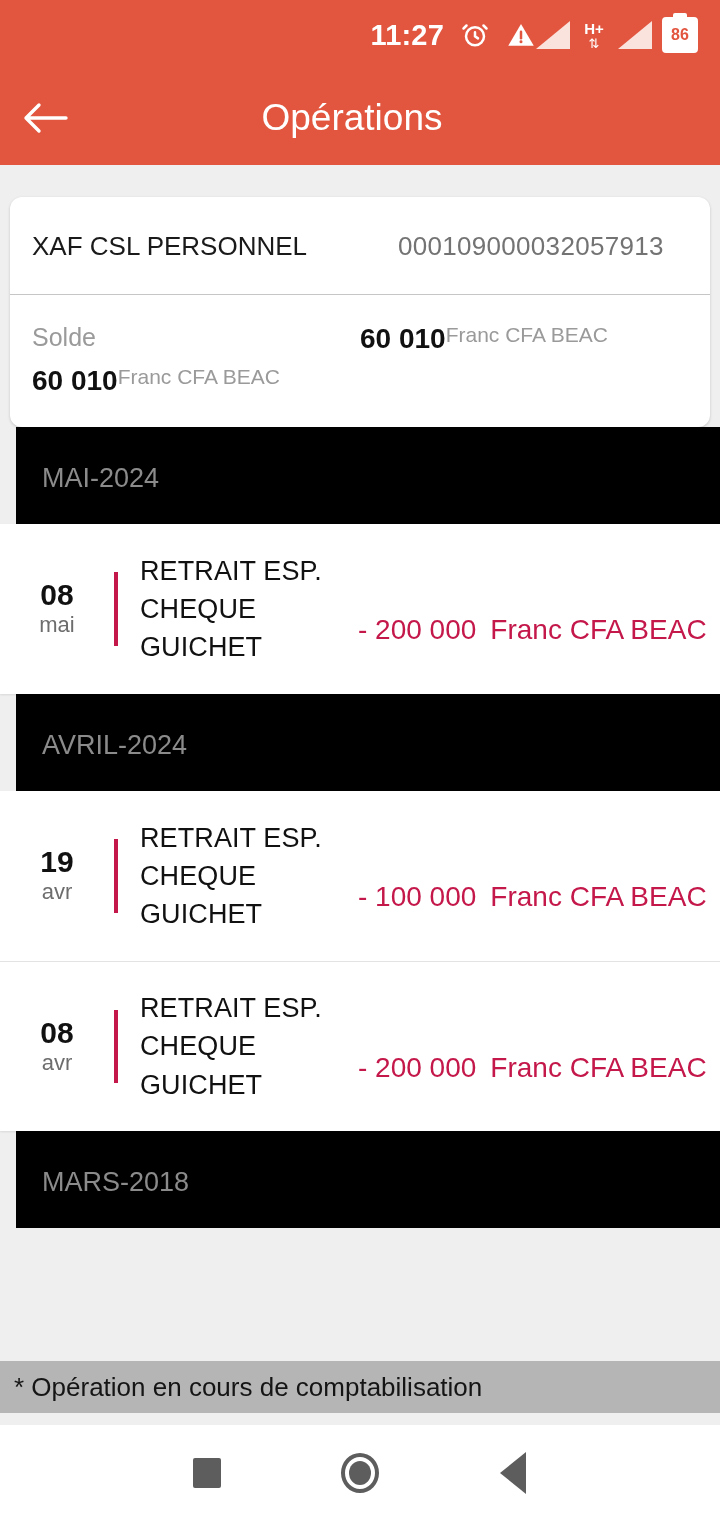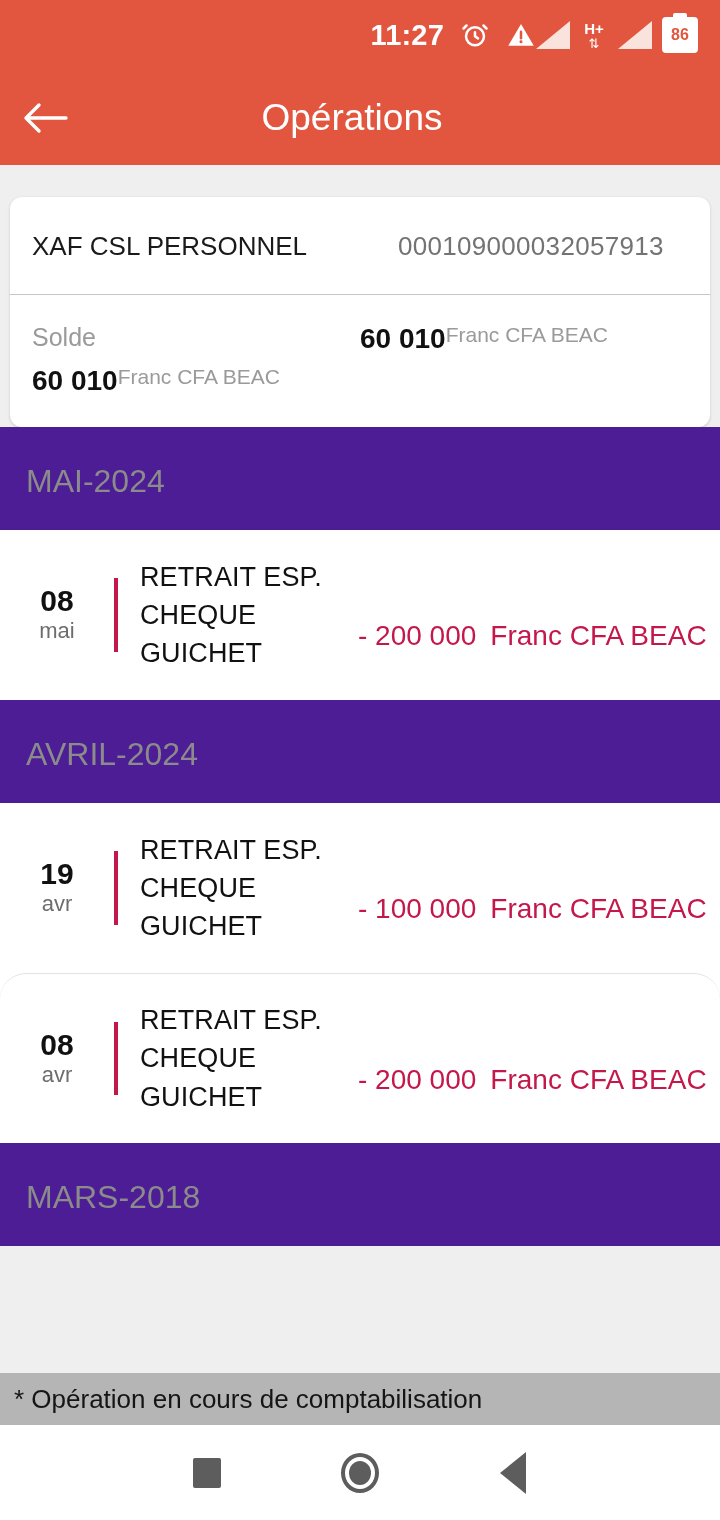--- a/index.html
+++ b/index.html
@@ -106,45 +106,45 @@
   .funnel i:nth-child(1) { width:44px; }
   .funnel i:nth-child(2) { width:30px; }
   .funnel i:nth-child(3) { width:14px; }
   .pdf-btn {
     width:86px; height:82px; background:#c70000; border-radius:10px;
     display:flex; align-items:center; justify-content:center; cursor:pointer;
   }
 
   
   .month-hdr {
-    padding:36px 26px 30px 26px; background:#4c1d95;
-    font-size:32px; color:#8b8b8b;
+    padding:36px 26px 30px 26px; background:#000000;
+    font-size:27px; color:#8b8b8b;margin-left:16px;
   }
   .txn-group { background:#fff; box-shadow:0 1px 2px rgba(0,0,0,.10); }
   .txn {
     display:flex; align-items:center; background:#fff;
-    padding:26px 18px 26px 18px; min-height:170px;border-radius:26px;
+    padding:26px 18px 26px 18px; min-height:170px;
   }
   .txn + .txn { border-top:1px solid #e3e3e3; }
   .txn-date {
     width:78px; flex:0 0 78px; text-align:center;
   }
   .txn-day { font-size:30px; font-weight:bold; color:#111; line-height:1.1; }
   .txn-month { font-size:22px; color:#6d6d6d; line-height:1.3; }
   .txn-bar { width:4px; align-self:stretch; background:#c4174a; margin:22px 22px 22px 18px; flex:0 0 4px; }
   .txn-label {
     flex:0 0 218px; font-size:27px; color:#111; line-height:1.42; letter-spacing:.1px;
   }
   .txn-amount-wrap { flex:1 1 auto; display:flex; align-items:center; justify-content:flex-end; padding-right:4px; }
   .txn-amount { font-size:28px; color:#c4174a; white-space:nowrap;margin-top:42px; }
   .txn-amount .cur { margin-left:14px; }
 
   
   .footer-note {
-    position:absolute; left:0; right:0; bottom:0; height:52px;
+    position:absolute; left:0; right:0; bottom:12px; height:52px;
     background:#b5b5b5; display:flex; align-items:center; padding-left:14px;
     font-size:26px; color:#151515;
   }
 
   
   .navbar {
     height:95px; background:#fff; display:flex; align-items:center;
     justify-content:space-around; padding:0 130px; flex:0 0 auto;
   }
   .nav-btn { display:flex; align-items:center; justify-content:center; cursor:pointer; width:70px; height:70px; }

